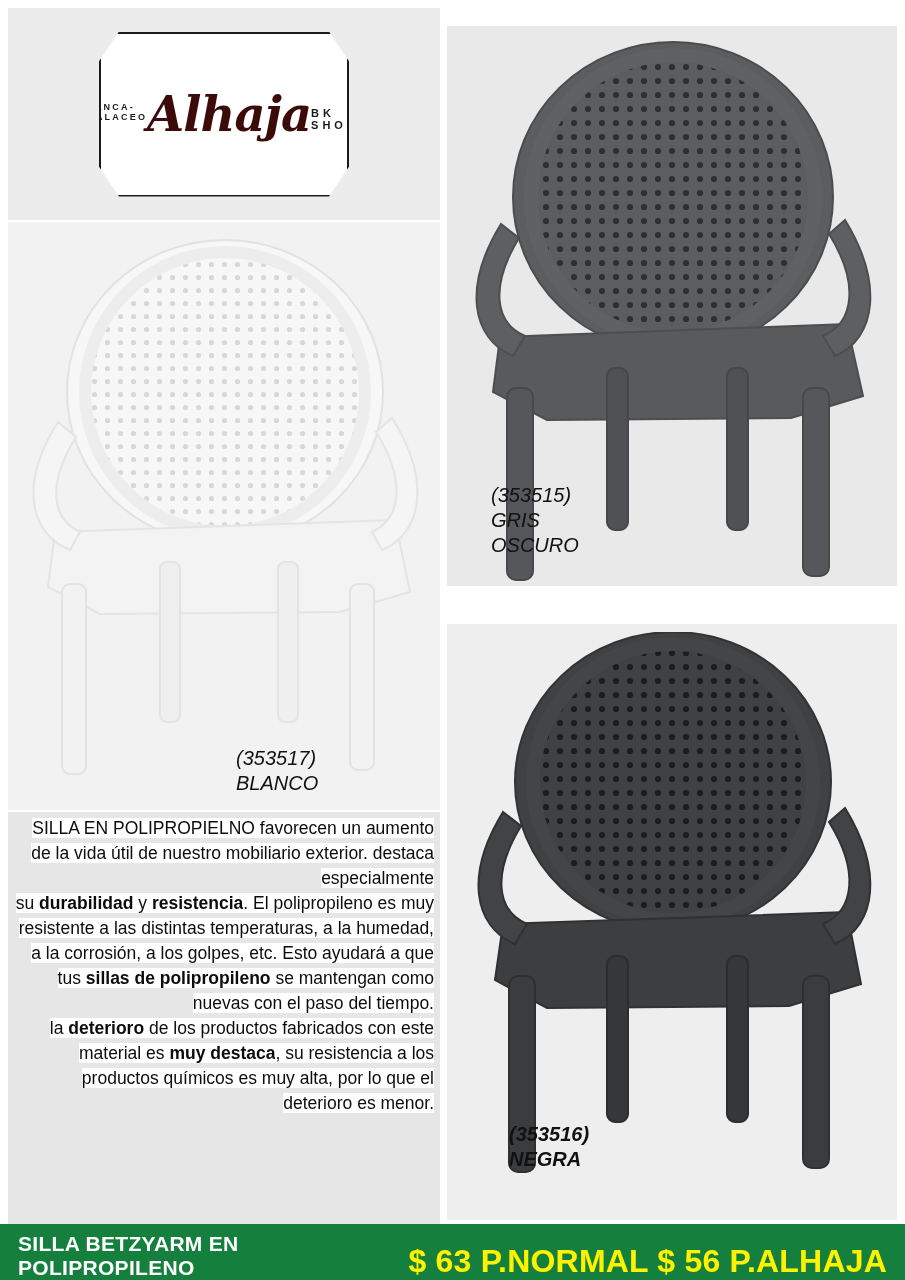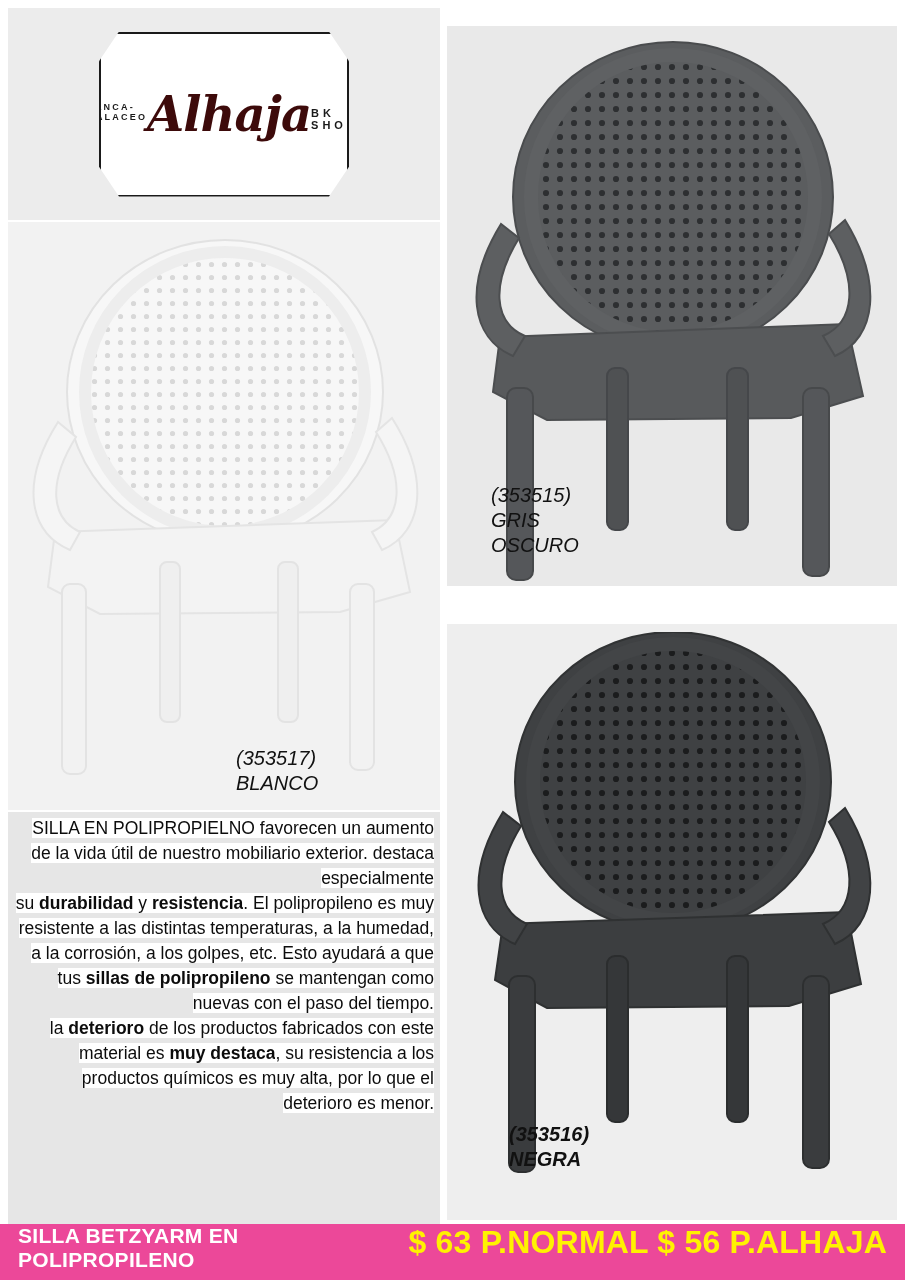--- a/index.html
+++ b/index.html
@@ -109,23 +109,23 @@
     box-decoration-break: clone;
     -webkit-box-decoration-break: clone;
   }
   .desc b { font-weight: bold; }
 
   
   .footer {
     position: absolute;
     left: 0; bottom: 0;
     width: 905px; height: 56px;
-    background: #ec4899;
+    background: #15803d;
     display: flex;
-    align-items: flex-start;
+    align-items: flex-end;
     padding: 0 18px;
   }
   .footer-left {
     color: #ffffff;
     font-weight: bold;
     font-size: 21px;
     letter-spacing: 0.3px;
   }
   .footer-right {
     color: #fff200;

